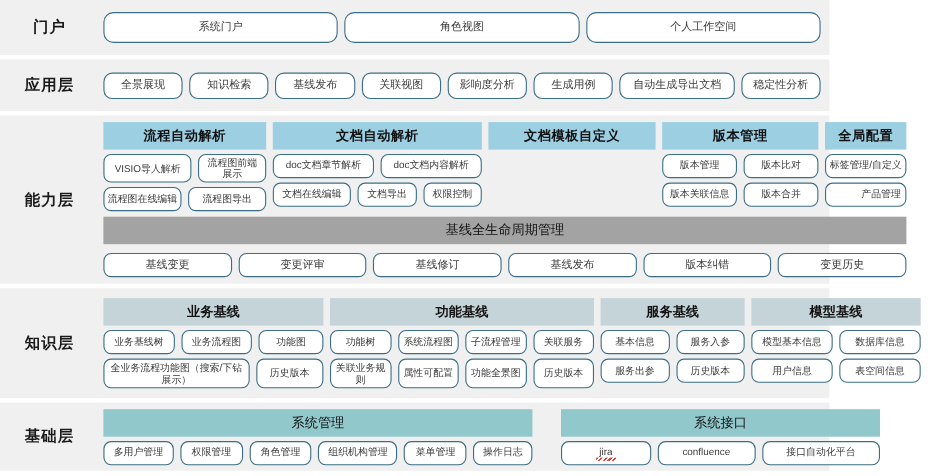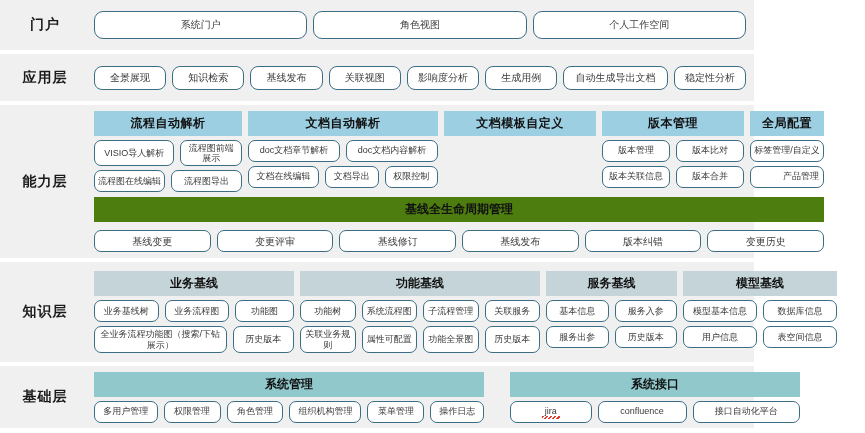--- a/index.html
+++ b/index.html
@@ -78,24 +78,24 @@
     text-align:center;
     padding:4px 2px;
     box-sizing:border-box;
     letter-spacing:.5px;
   }
   .grp-body{padding-top:4px;}
   .grp-body .row .node{min-height:22px;}
 
   
   .band-head{
-    background:#4d7c0f;
+    background:#a3a3a3;
     color:#111;
     font-size:12px;
-    font-weight:bold;
+    font-weight:normal;
     text-align:center;
     padding:4px 16px;
     margin-top:5px;
     box-sizing:border-box;
   }
   .band-body{padding-top:8px;}
   .band-body .node{flex:1 1 0;min-height:22px;font-size:10px;}
 
   
   .kn-head{
@@ -106,21 +106,21 @@
     text-align:center;
     padding:4px 2px;
     box-sizing:border-box;
   }
 
   
   .base-head{
     background:#90c8cc;
     color:#111;
     font-size:12px;
-    font-weight:bold;
+    font-weight:normal;
     text-align:center;
     padding:4px 2px;
     box-sizing:border-box;
   }
   .spell{position:relative;}
   .spell::after{
     content:"";
     position:absolute;
     left:50%;transform:translateX(-50%);
     bottom:3px;

